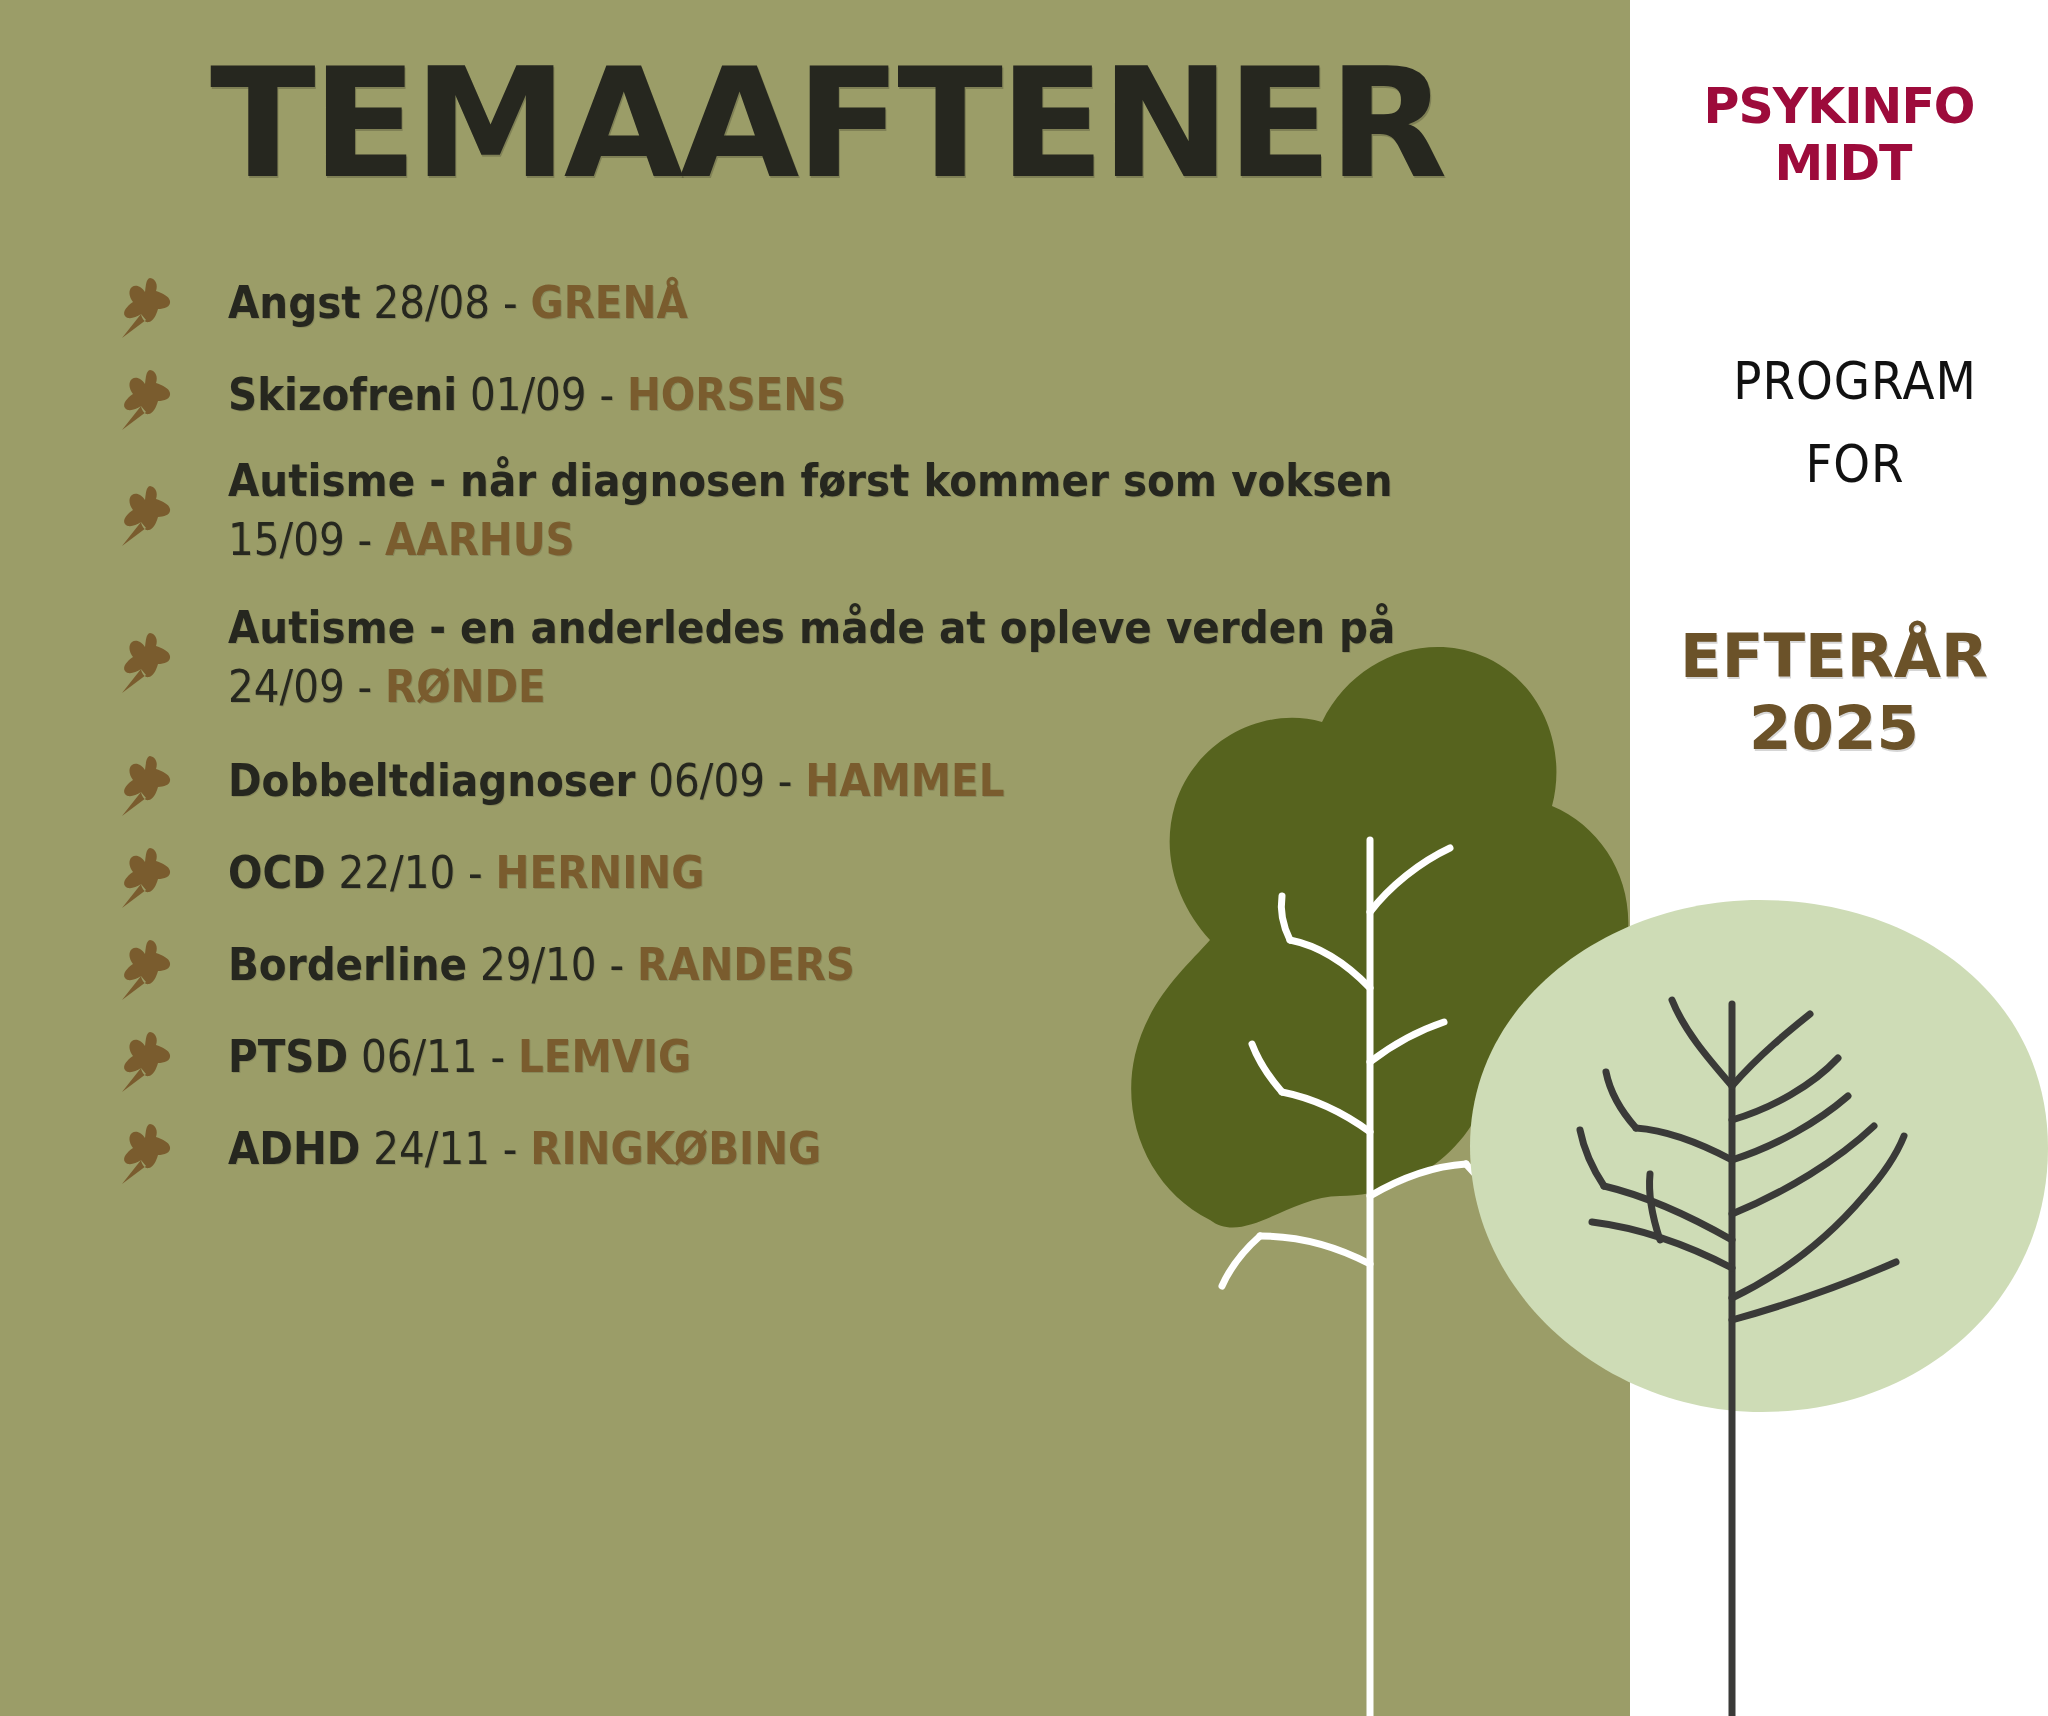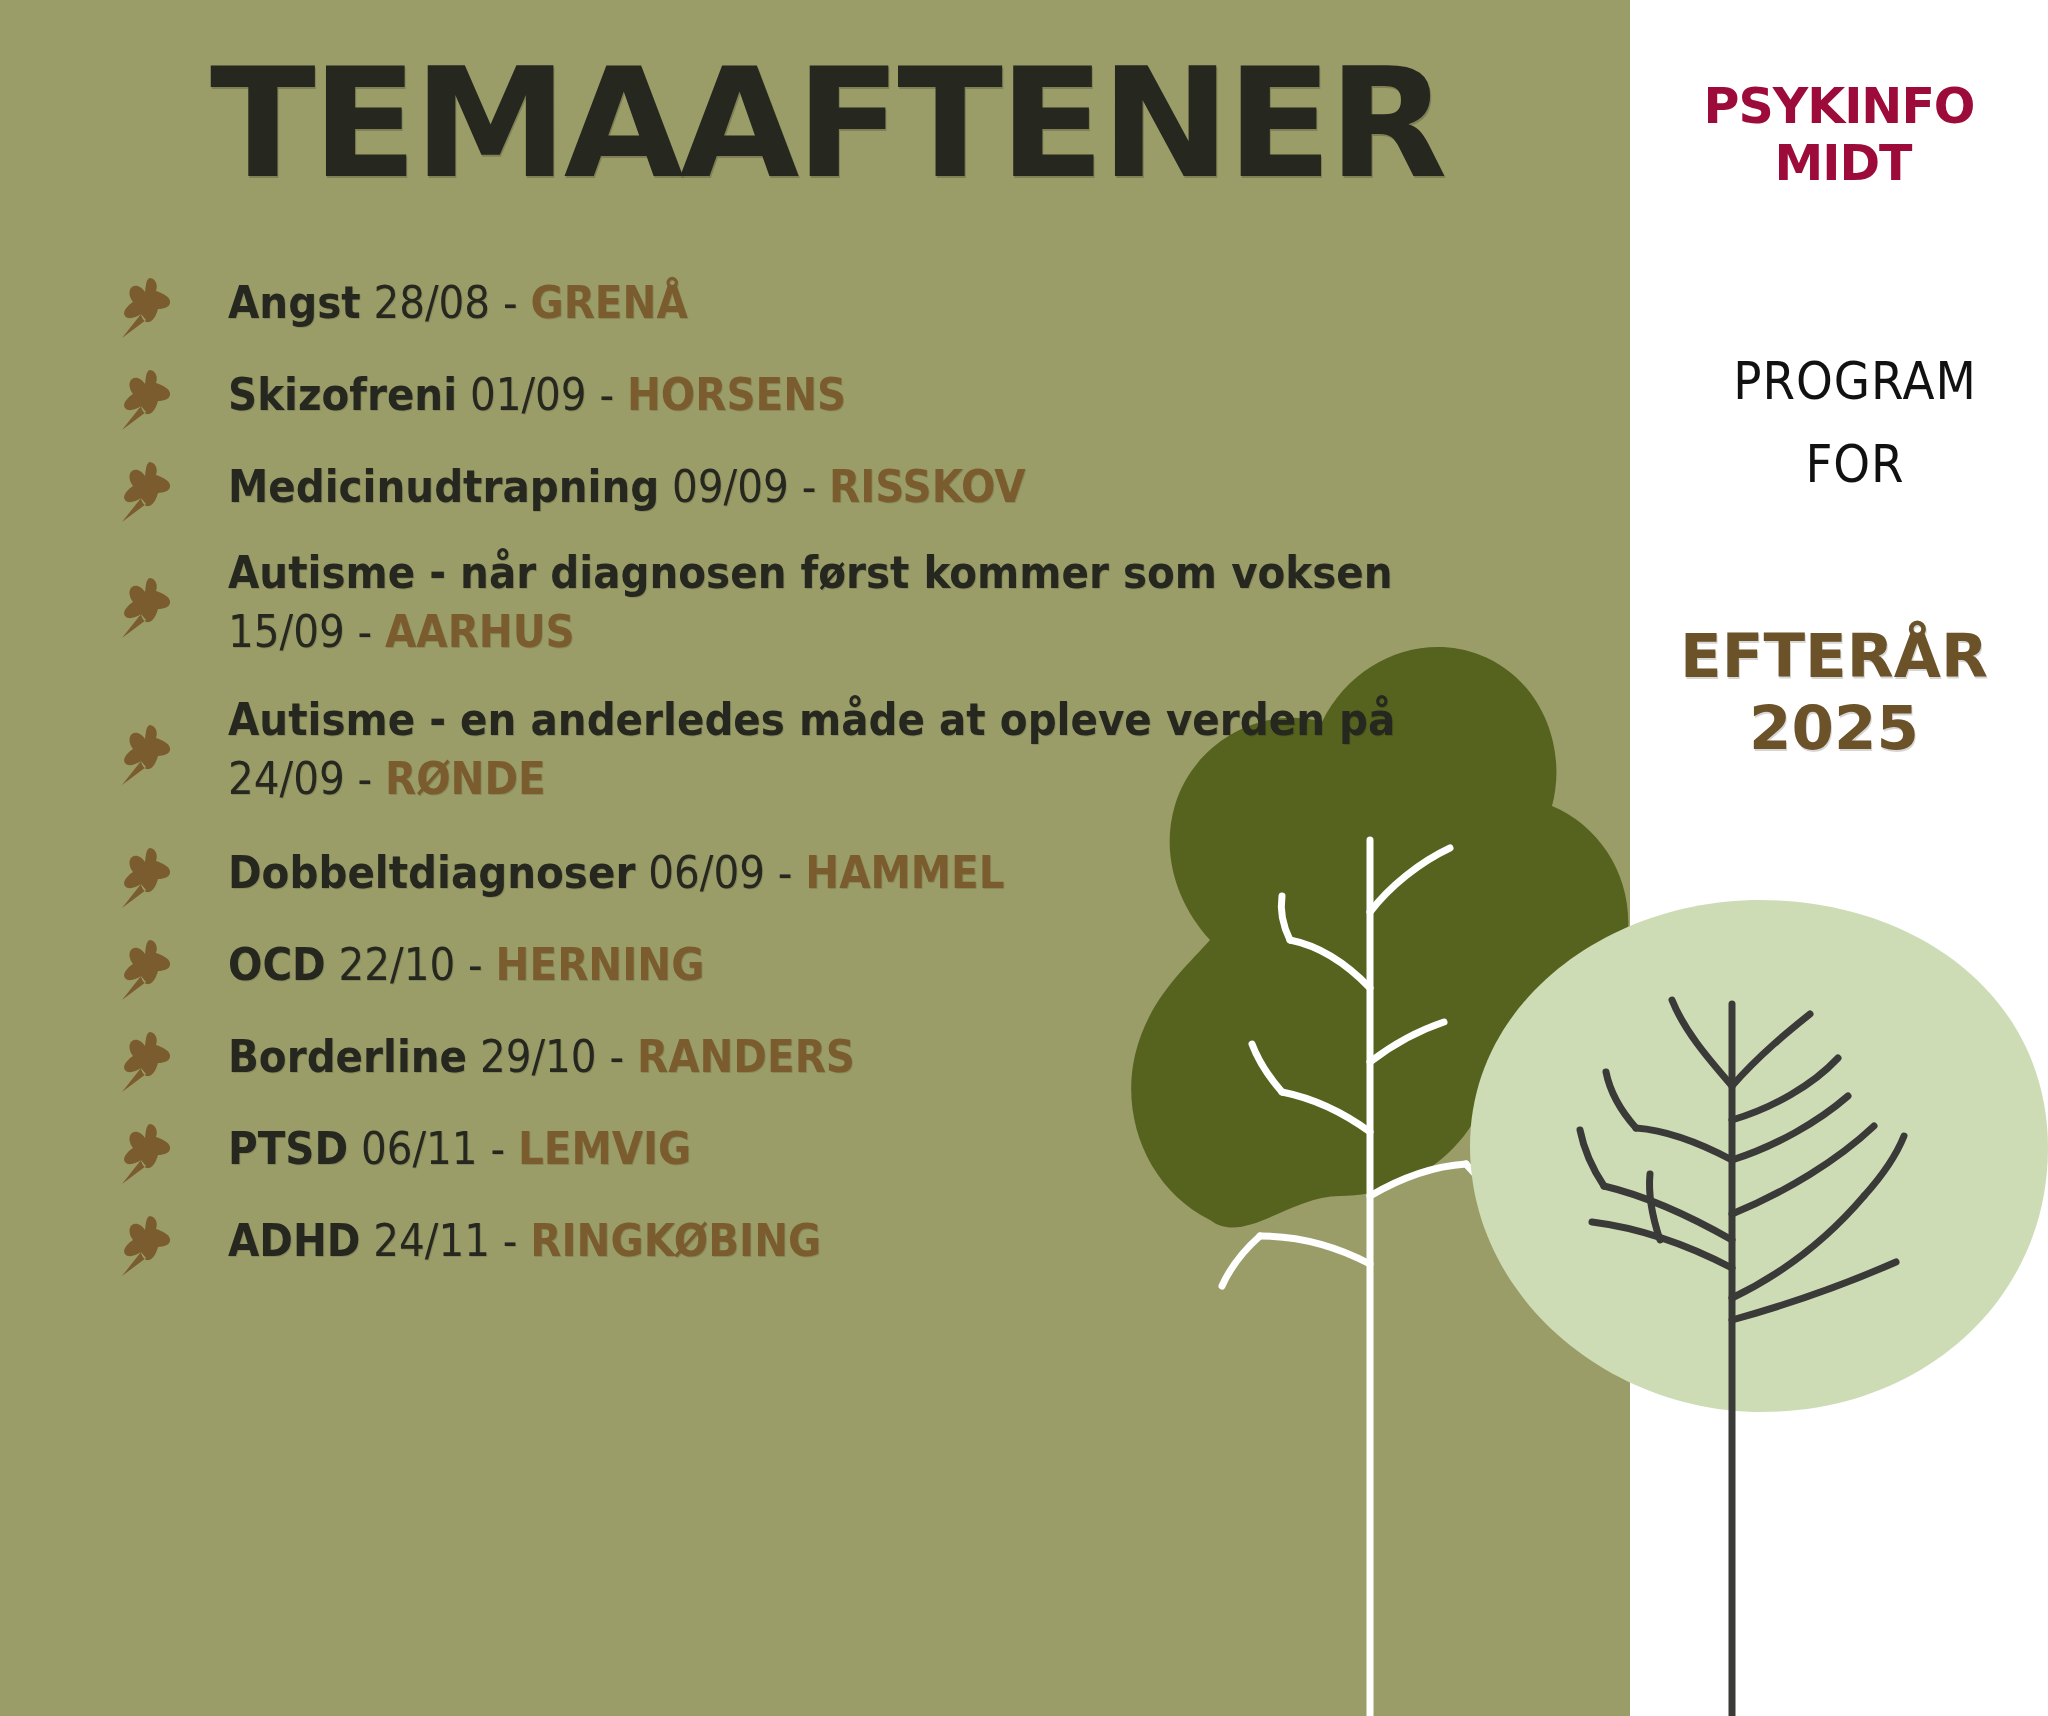--- a/index.html
+++ b/index.html
@@ -195,33 +195,20 @@
           </svg>
       </div>
       <div class="event-text">
         <span class="topic">Skizofreni</span>
         <span class="date">01/09</span>
         <span class="sep">-</span>
         <span class="city">HORSENS</span>
       </div>
     </div>
 
-    <div class="event-row">
-      <div class="pin-cell">
-        <svg class="pin-icon" viewBox="0 0 54 62">
-            <path d="M30 2 C36 3 38 9 36 15 C42 17 49 20 50 25 C51 31 44 33 38 33 C36 40 33 45 29 46 C25 47 22 43 21 38 C15 42 8 44 5 40 C2 36 7 30 13 26 C9 21 8 14 12 11 C16 8 22 11 25 16 C26 9 26 3 30 2 Z M21 38 L2 62 L26 44 Z" fill="#7a5c2e"></path>
-          </svg>
-      </div>
-      <div class="event-text">
-        <span class="topic">Medicinudtrapning</span>
-        <span class="date">09/09</span>
-        <span class="sep">-</span>
-        <span class="city">RISSKOV</span>
-      </div>
-    </div>
 
     <div class="event-row two-line">
       <div class="pin-cell">
         <svg class="pin-icon" viewBox="0 0 54 62">
             <path d="M30 2 C36 3 38 9 36 15 C42 17 49 20 50 25 C51 31 44 33 38 33 C36 40 33 45 29 46 C25 47 22 43 21 38 C15 42 8 44 5 40 C2 36 7 30 13 26 C9 21 8 14 12 11 C16 8 22 11 25 16 C26 9 26 3 30 2 Z M21 38 L2 62 L26 44 Z" fill="#7a5c2e"></path>
           </svg>
       </div>
       <div class="event-text">
         <span class="topic">Autisme - når diagnosen først kommer som voksen</span>
         <span class="line2">

